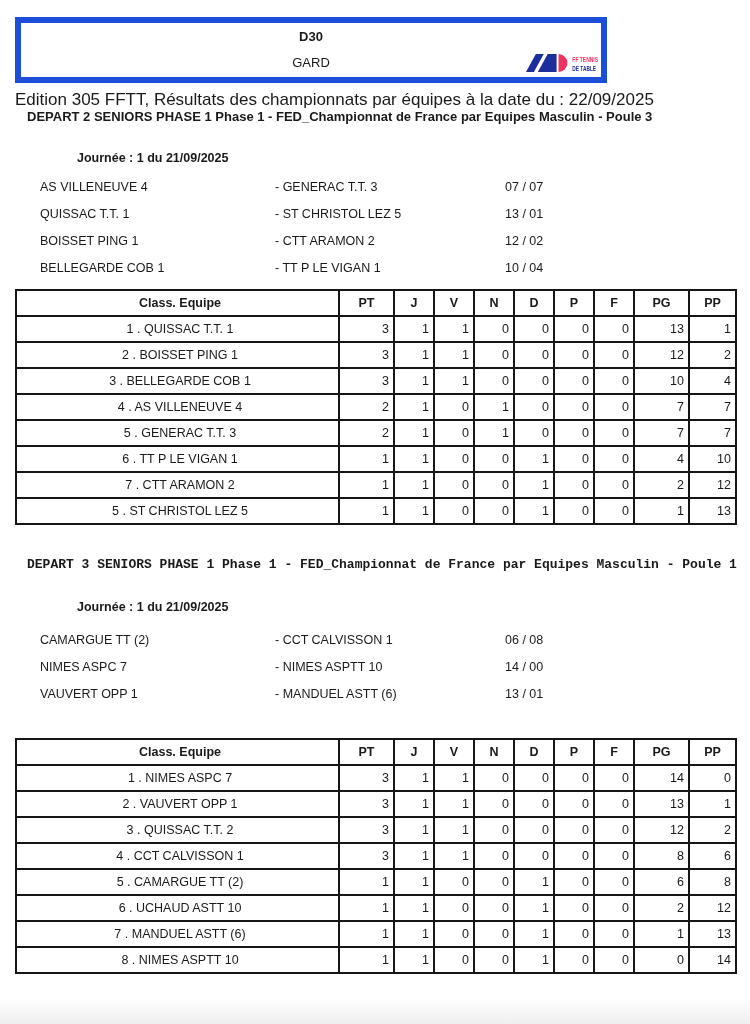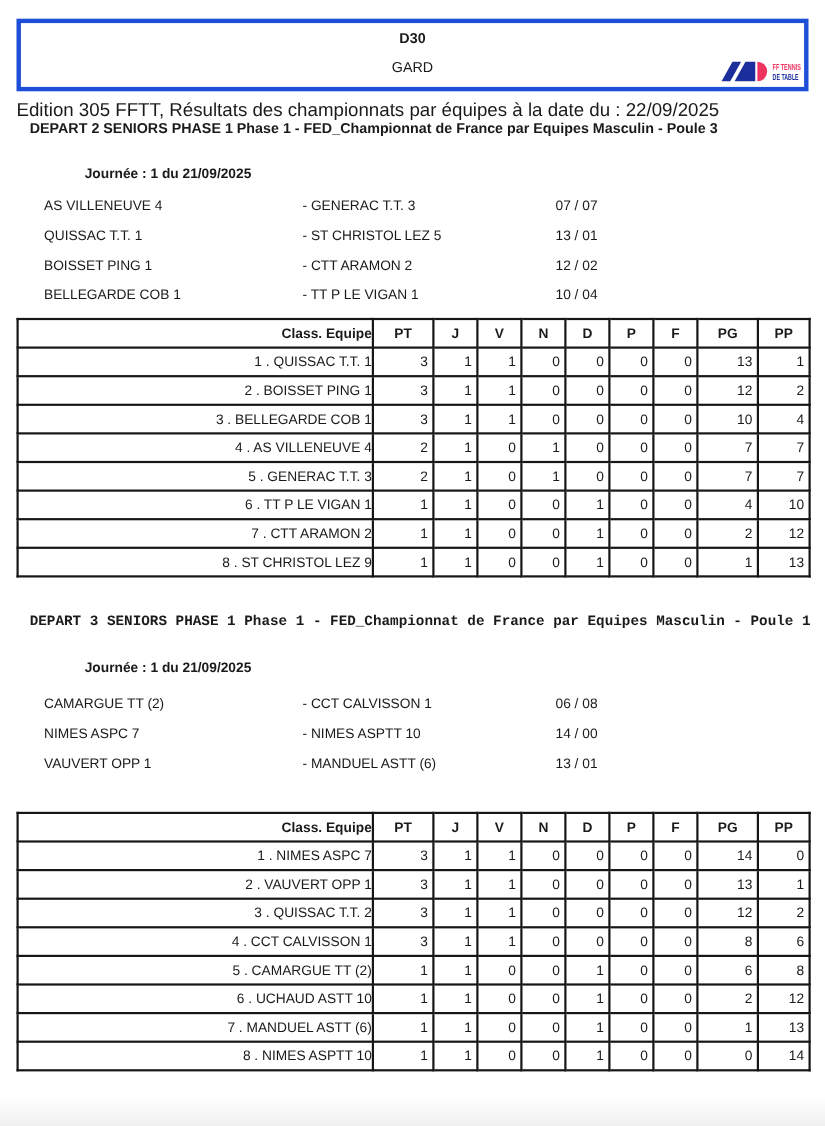--- a/index.html
+++ b/index.html
@@ -2,22 +2,22 @@
 <html><head>
 <meta charset="utf-8">
 <style>
   html,body { margin:0; padding:0; background:#ffffff; }
   .page {
     position:relative; width:750px; height:1024px; background:#ffffff;
     font-family:"Liberation Sans","DejaVu Sans",sans-serif; color:#1a1a1a;
     overflow:hidden;
   }
   .header-box {
-    position:absolute; left:15px; top:17px; width:720px; height:66px;
-    border:4px solid #1d4ed8; box-sizing:border-box; background:#fff;
+    position:absolute; left:15px; top:17px; width:592px; height:66px;
+    border:6px solid #1d4ed8; box-sizing:border-box; background:#fff;
   }
   .hdr-code   { position:absolute; top:6px;  left:0; right:0; text-align:center; font-weight:bold; font-size:13px; }
   .hdr-region { position:absolute; top:32px; left:0; right:0; text-align:center; font-weight:normal; font-size:13px; }
   .logo { position:absolute; right:2px; bottom:2px; width:74px; height:24px; }
   .edition   { position:absolute; left:15px; top:90px;  font-size:17px; }
   .sec-title { position:absolute; left:15px; font-size:13px; font-weight:bold; white-space:nowrap;margin-left:12px; }
   #sec1-title { top:109px; }
   #sec2-title { top:557px;font-family:Liberation Mono, monospace; }
   .journee { position:absolute; left:40px; font-size:12.5px; font-weight:bold;margin-left:37px; }
   #journee1 { top:151px; }
@@ -33,21 +33,21 @@
     position:absolute; left:15px; width:720px;
     border-collapse:collapse; table-layout:fixed; font-size:12.5px;
     background:#fff;
   }
   #table1 { top:289px; }
   #table2 { top:738px; }
   table.standings th, table.standings td {
     border:2px solid #161616; padding:0; height:24px; overflow:hidden; white-space:nowrap;
   }
   table.standings th { font-weight:bold; text-align:center; }
-  table.standings th.eq, table.standings td.eq { text-align:right; padding-left:5px; }
+  table.standings th.eq, table.standings td.eq { text-align:center; padding-left:5px; }
   table.standings td.num { text-align:right; padding-right:4px; }
   .page-fade {
     position:absolute; left:0; right:0; bottom:0; height:26px;
     background:linear-gradient(180deg, rgba(240,240,240,0) 0%, #efefef 100%);
   }
 </style>
 </head>
 <body>
 
 <div class="page">
@@ -197,21 +197,21 @@
           <td class="num">1</td>
           <td class="num">0</td>
           <td class="num">0</td>
           <td class="num">1</td>
           <td class="num">0</td>
           <td class="num">0</td>
           <td class="num">2</td>
           <td class="num">12</td>
         </tr>
         <tr>
-          <td class="eq">8 . ST CHRISTOL LEZ 9</td>
+          <td class="eq">5 . ST CHRISTOL LEZ 5</td>
           <td class="num">1</td>
           <td class="num">1</td>
           <td class="num">0</td>
           <td class="num">0</td>
           <td class="num">1</td>
           <td class="num">0</td>
           <td class="num">0</td>
           <td class="num">1</td>
           <td class="num">13</td>
         </tr>

